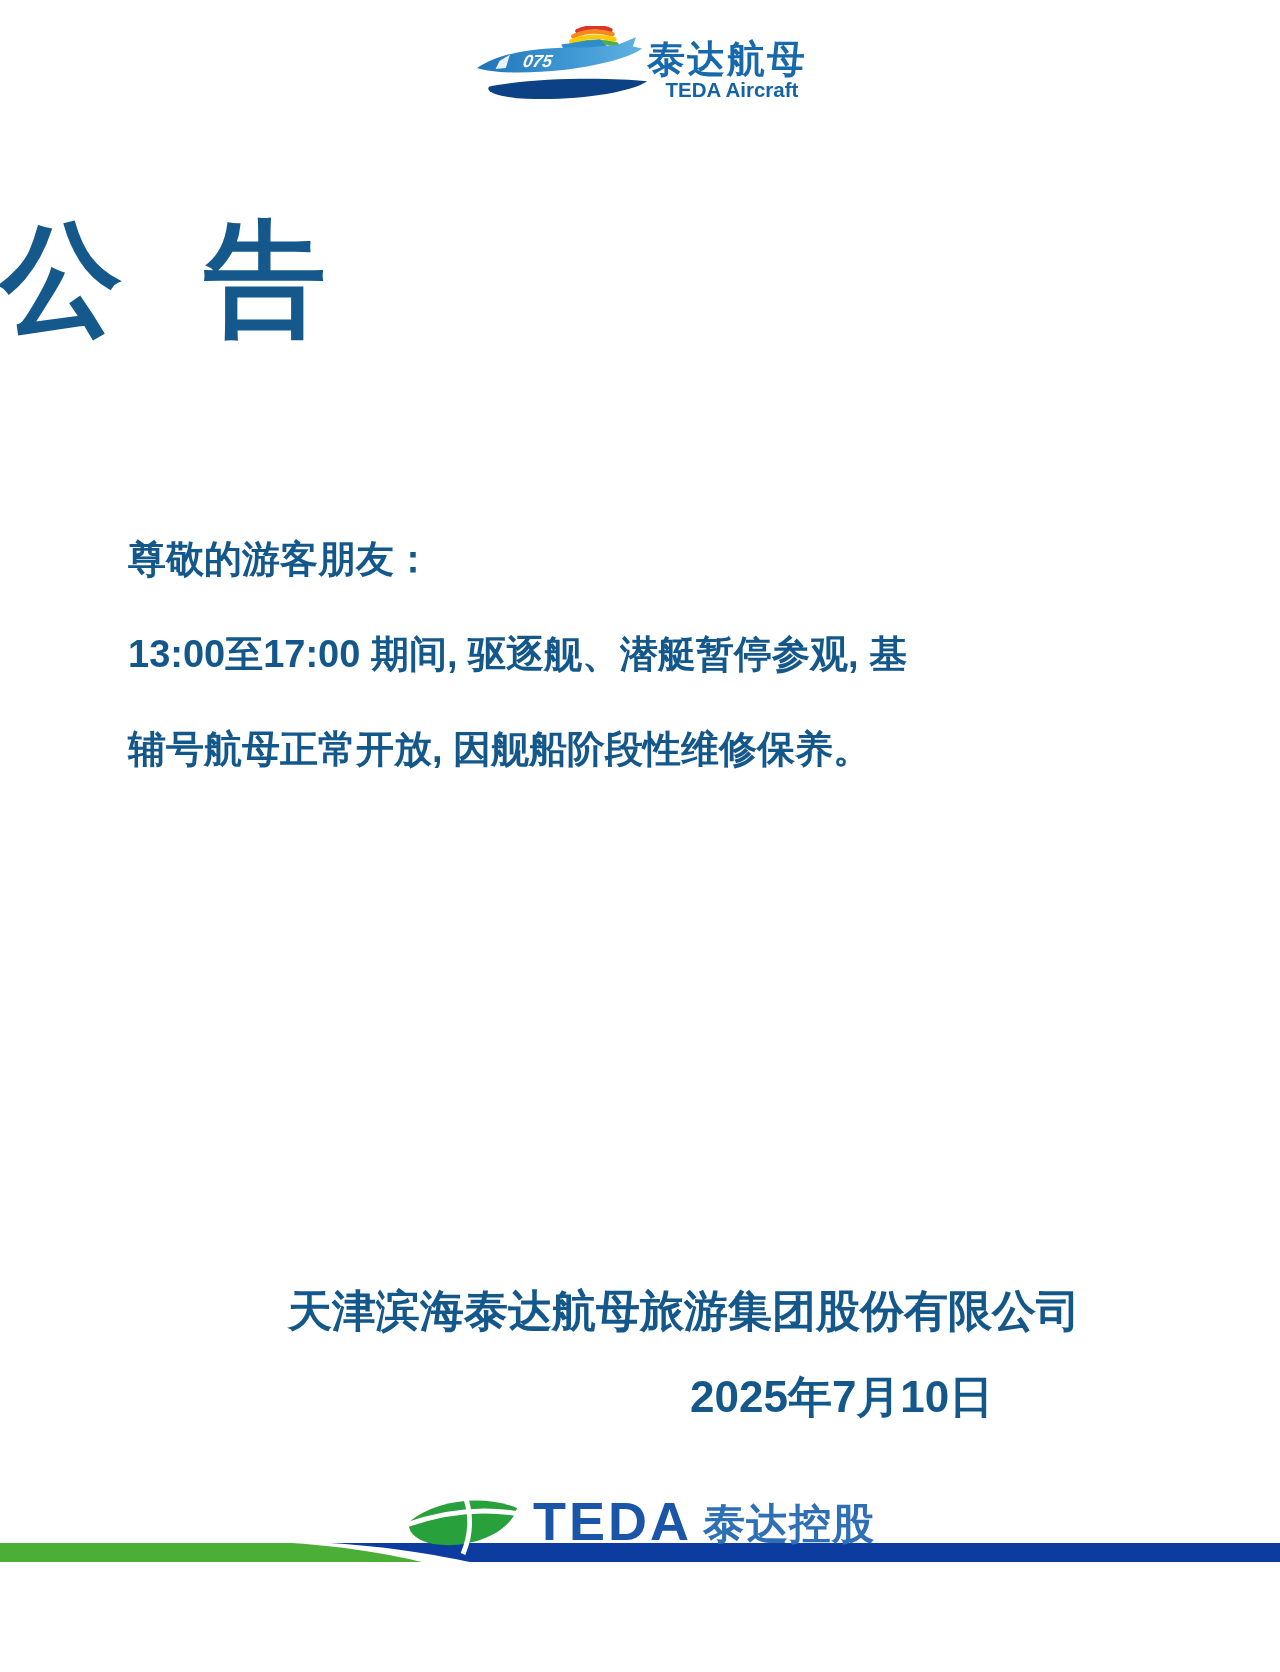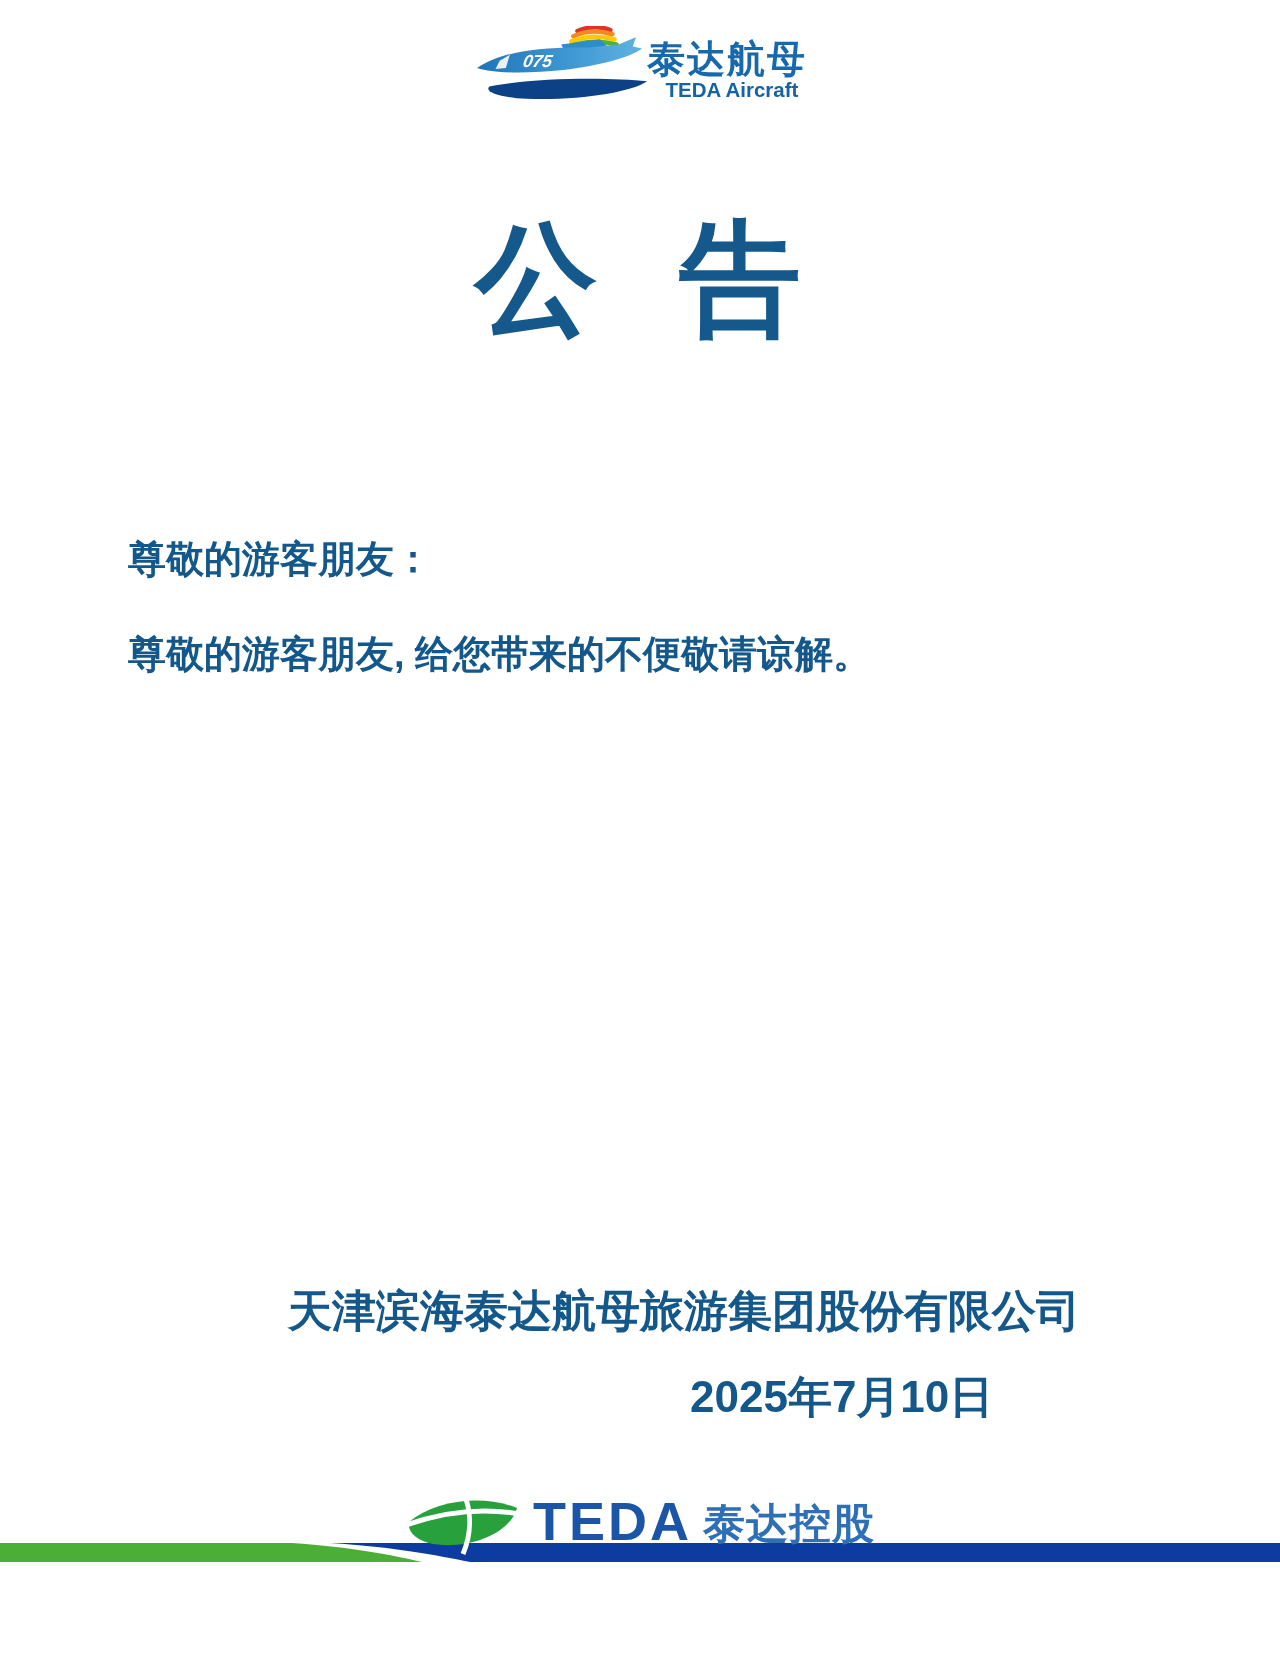--- a/index.html
+++ b/index.html
@@ -13,21 +13,20 @@
   }
   .logo-top{
     position:absolute;
     top:26px;left:50%;
     transform:translateX(-50%);
     width:330px;height:86px;
   }
   .notice-title{
     position:absolute;
     top:206px;left:0;width:100%;
-    text-align:center;
     font-size:122px;
     font-weight:bold;
     letter-spacing:4px;
     word-spacing:40px;
     color:#15598C;
     line-height:1.2;
   }
   .notice-body{
     position:absolute;
     top:512px;left:128px;right:120px;
@@ -96,21 +95,22 @@
 
     <text x="168" y="45" font-size="37" font-weight="bold" letter-spacing="2" fill="#1869AC">泰达航母</text>
     <text x="186" y="69" font-size="20" font-weight="bold" fill="#1563A4">TEDA Aircraft</text>
   </svg>
 </div>
 
 <div class="notice-title">公 告</div>
 
 <div class="notice-body">
   <div>尊敬的游客朋友：</div>
-  <div>尊敬的游客朋友, 给您带来的不便敬请谅解。</div>
+  <div>13:00至17:00 期间, 驱逐舰、潜艇暂停参观, 基</div>
+  <div>辅号航母正常开放, 因舰船阶段性维修保养。</div>
 </div>
 
 <div class="sig-company">天津滨海泰达航母旅游集团股份有限公司</div>
 <div class="sig-date">2025年7月10日</div>
 
 <div class="footer-bar">
   <svg viewBox="0 0 1280 19" preserveAspectRatio="none">
     <rect x="0" y="0" width="1280" height="19" fill="#0D3CA0"></rect>
     <path d="M0,0 H330 C395,4 435,12 470,19 H0 Z" fill="#ffffff"></path>
     <path d="M0,0 H292 C352,4 392,12 422,19 H0 Z" fill="#4BAE37"></path>

